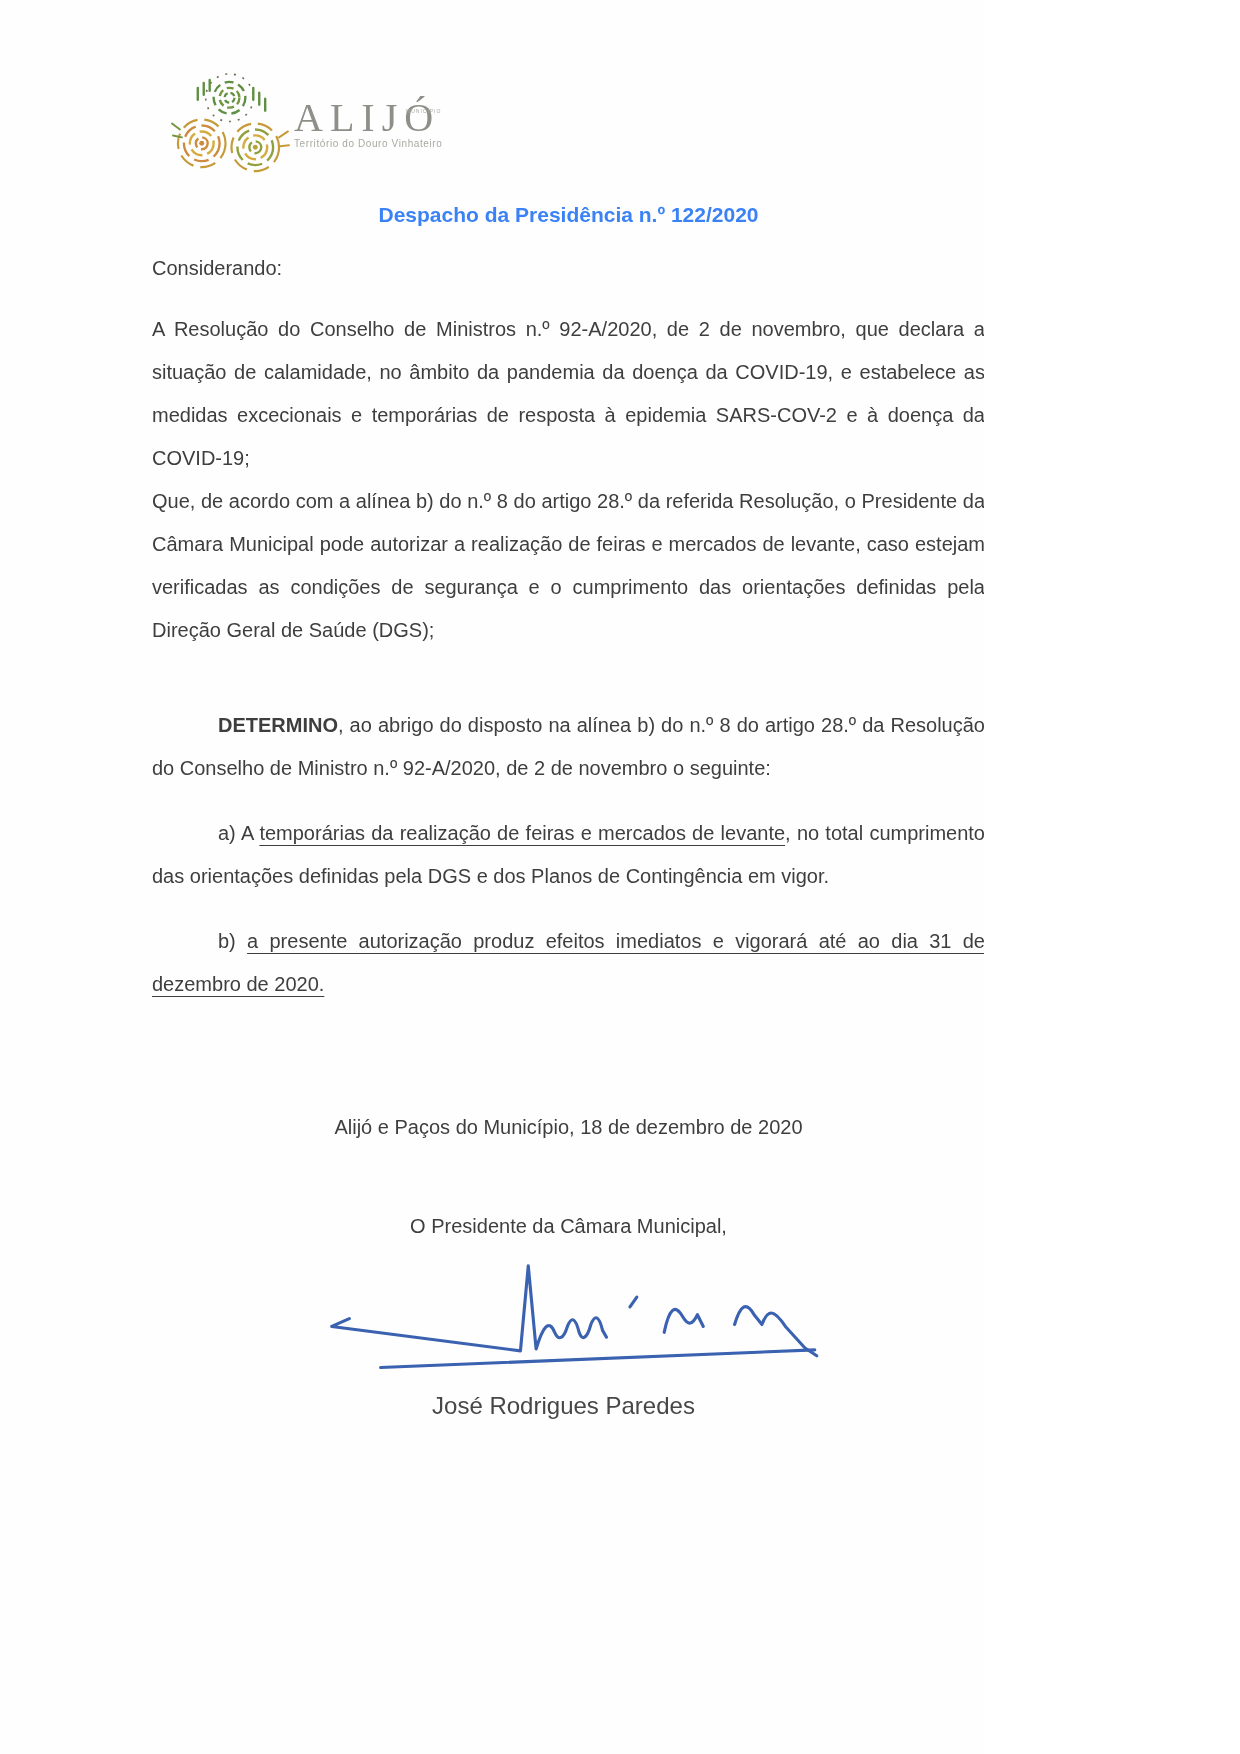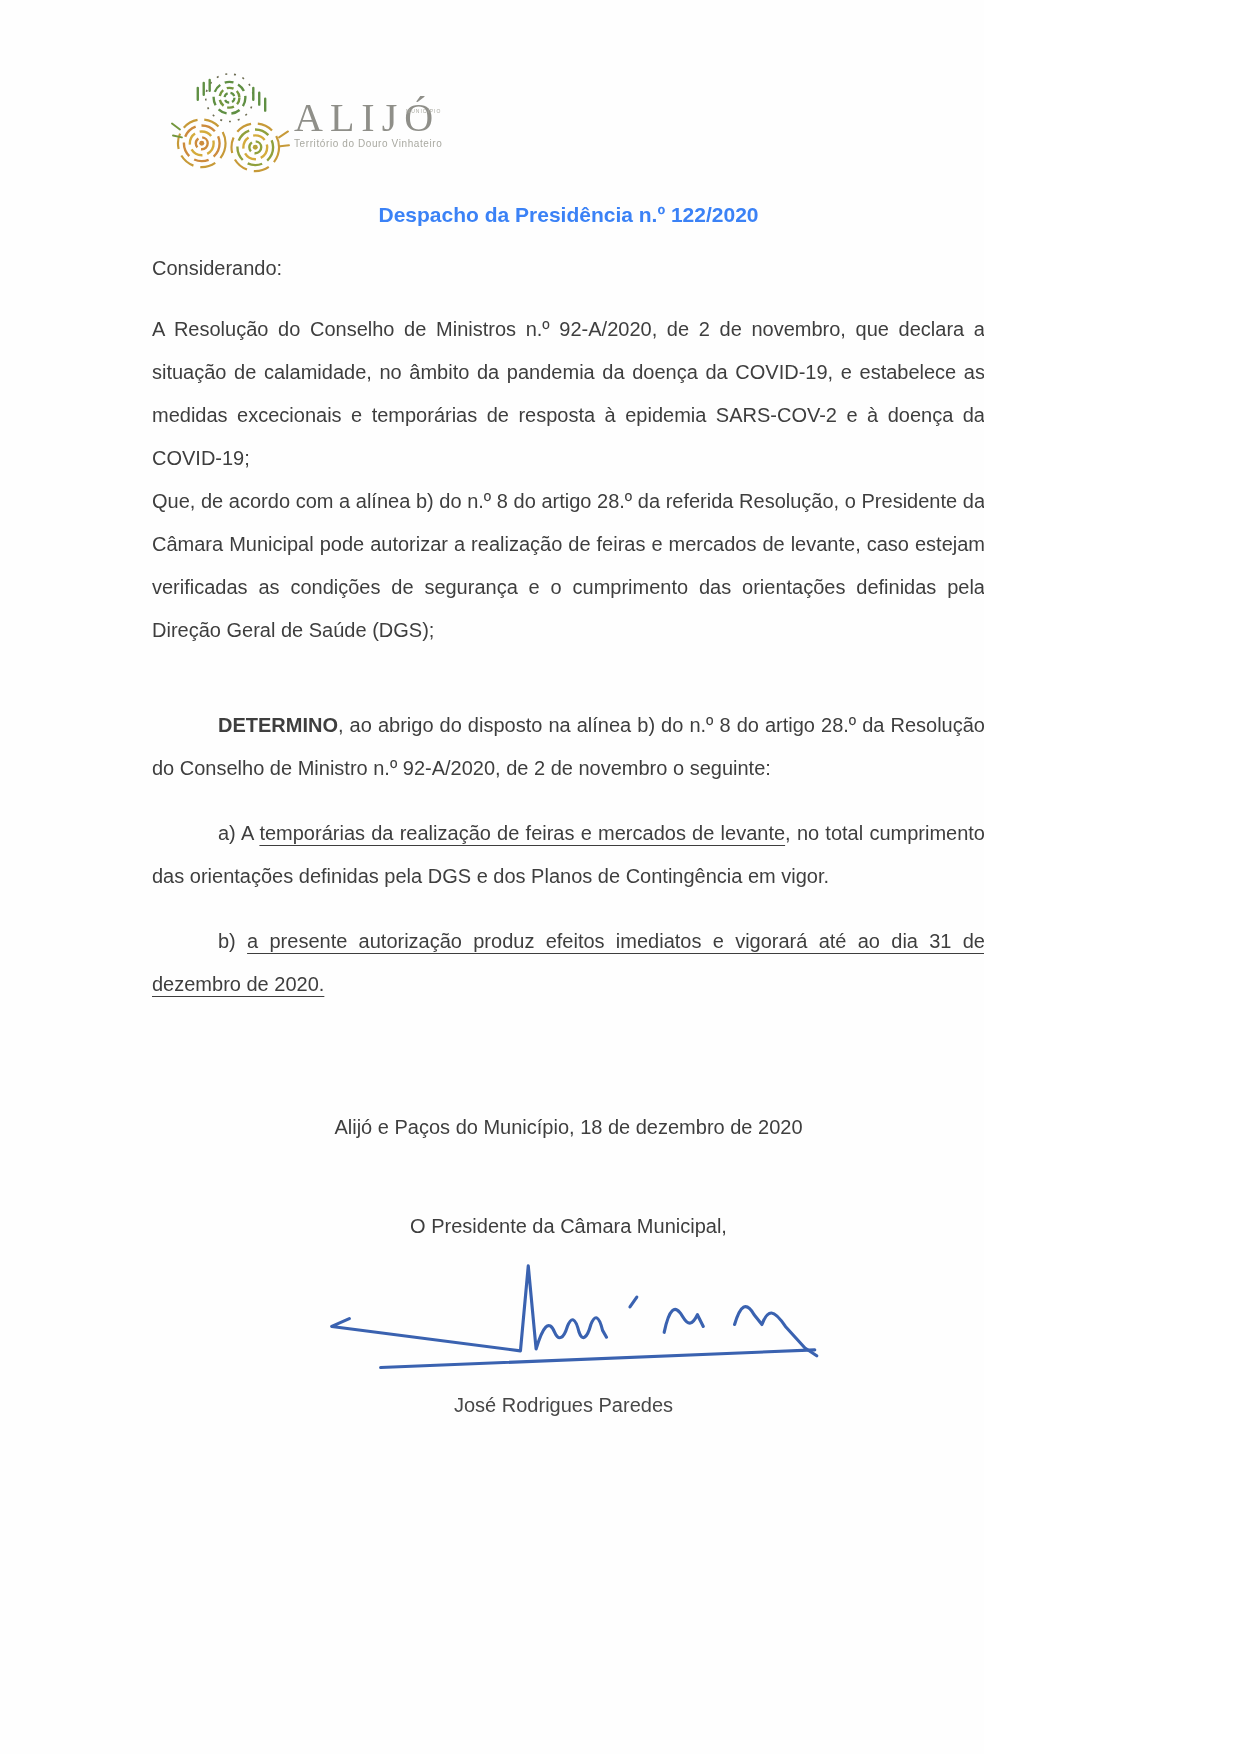--- a/index.html
+++ b/index.html
@@ -43,21 +43,21 @@
   .para{margin:0;text-align:justify;}
   .para.first{margin-top:26px;}
   .determino{margin:52px 0 0 0;text-align:justify;text-indent:66px;}
   .determino b{font-weight:bold;}
   .item{margin:22px 0 0 0;text-align:justify;text-indent:66px;}
   .u{text-decoration:underline;text-underline-offset:5px;text-decoration-thickness:1.3px;}
   .dateline{margin:100px 0 0 0;text-align:center;}
   .role{margin:56px 0 0 0;text-align:center;}
   .sig-wrap{margin:10px 0 0 30px;text-align:center;}
   .sig-wrap svg{display:block;margin:0 auto;}
-  .signer{margin:-6px 0 0 -40px;text-align:center;font-size:20px;color:#474747;}
+  .signer{margin:-6px 0 0 -40px;text-align:center;font-size:24px;color:#474747;}
 </style>
 </head>
 <body>
 
 <div class="page">
 
   <div class="logo">
     <svg class="logo-mark" viewBox="0 0 125 115" aria-hidden="true">
 
       <circle cx="62" cy="30" r="24" fill="none" stroke="#6e6e54" stroke-width="1.6" stroke-dasharray="2 7"></circle>

